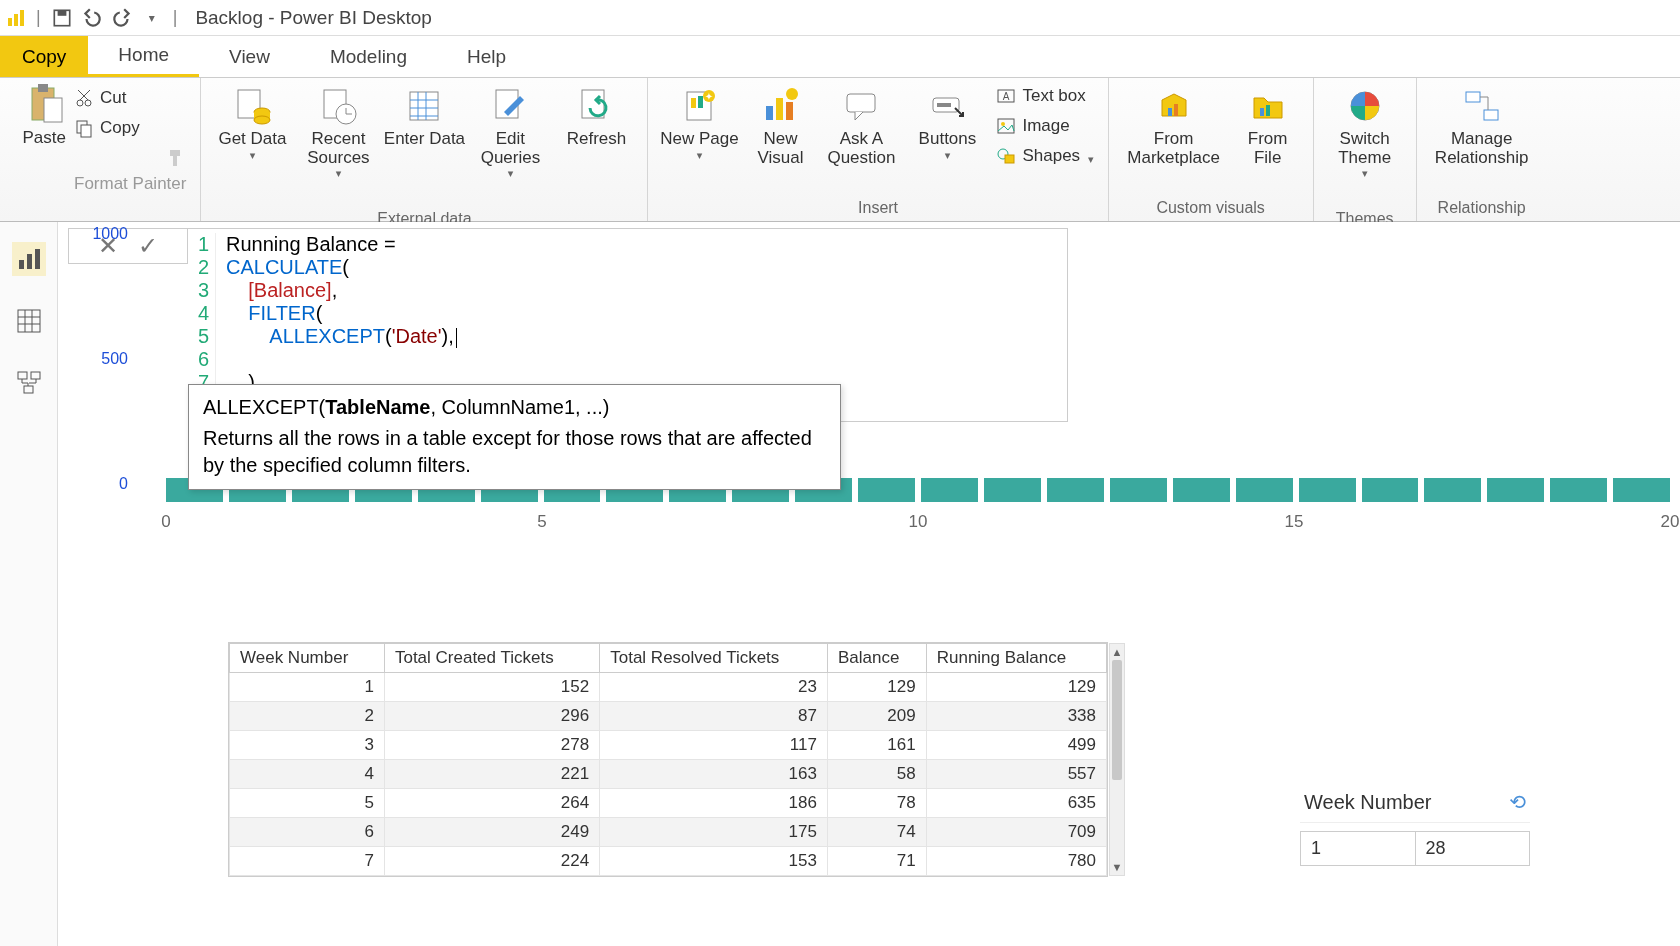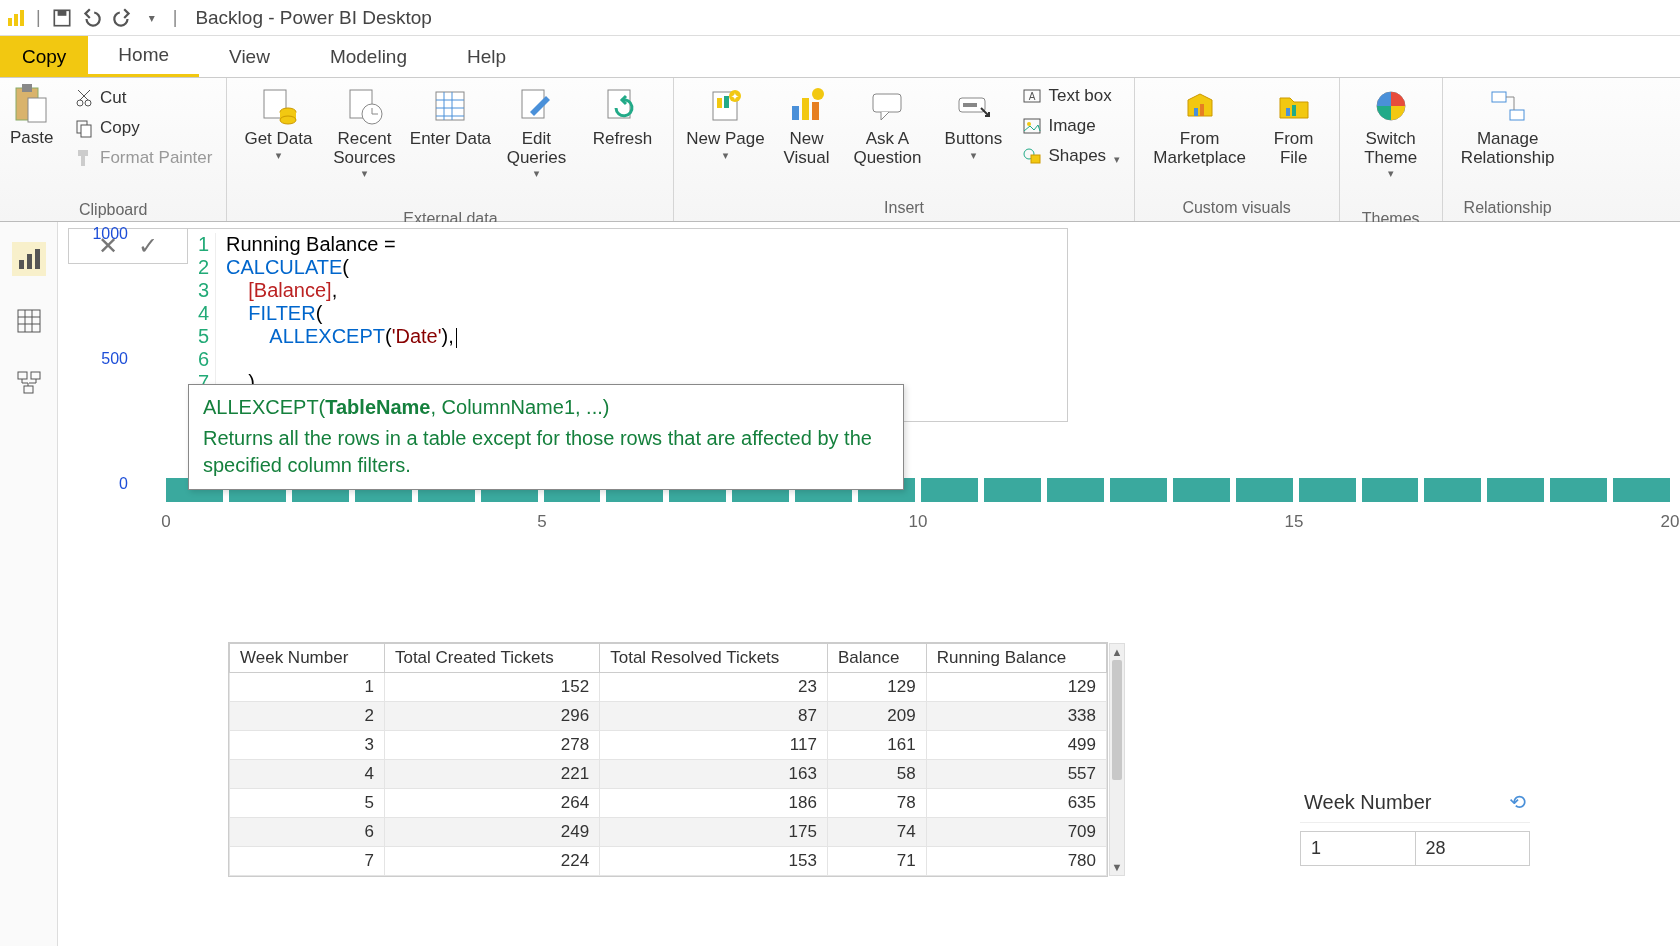--- a/index.html
+++ b/index.html
@@ -21,23 +21,23 @@
 
 .ribbon { height:144px; background:linear-gradient(#fdfdfd,#f5f5f5); border-bottom:1px solid #bbb; display:flex; }
 .ribbon-group { border-right:1px solid #d5d5d5; display:flex; flex-direction:column; padding:4px 10px 0;}
 .ribbon-group-body { flex:1; display:flex; align-items:flex-start; gap:4px;}
 .ribbon-group-label { text-align:center; font-size:16px; color:#666; padding:2px 0 4px;margin-top:29px;}
 .big-btn { display:flex; flex-direction:column; align-items:center; width:82px; padding-top:4px; cursor:pointer; font-size:17px; color:#333; line-height:1.1; text-align:center;}
 .big-btn svg { width:40px; height:40px; margin-bottom:4px;}
 .big-btn .drop { font-size:11px; color:#666;}
 .small-row { display:flex; flex-direction:column; gap:6px; padding-top:4px;}
 .small-btn { display:flex; align-items:flex-end; gap:6px; font-size:17px; color:#333; cursor:pointer; padding:2px 4px;}
-.small-btn.disabled { color:#999;}
+.small-btn.disabled { color:#999;flex-direction:column;}
 .small-btn svg { width:20px; height:20px;}
-.paste-col { display:flex; flex-direction:column; align-items:flex-start; width:56px;}
+.paste-col { display:flex; flex-direction:column; align-items:flex-end; width:56px;}
 .paste-col svg { width:40px; height:44px;}
 .paste-col span { font-size:17px; color:#333; margin-top:2px;}
 
 
 .viewrail { position:absolute; left:0; top:222px; width:58px; bottom:0; background:#fafafa; border-right:1px solid #ddd; display:flex; flex-direction:column; align-items:center; padding-top:20px; gap:28px;}
 .viewrail .vbtn { width:34px; height:34px; display:flex; align-items:center; justify-content:center; cursor:pointer; color:#555;}
 .viewrail .vbtn.active { background:#f2c81133;}
 
 
 .canvas { position:absolute; left:58px; top:222px; right:0; bottom:0; background:#fff; }
@@ -49,21 +49,21 @@
 .formula-editor { border:1px solid #ccc; border-left:none; background:#fff; font-family:Consolas,monospace; font-size:20px; padding:4px 0; position:relative; min-width:880px;}
 .formula-line { display:flex; }
 .formula-gutter { width:28px; text-align:right; color:#2a7; padding-right:6px; border-right:1px solid #eee; user-select:none;}
 .formula-code { padding-left:10px; white-space:pre;}
 .tok-measure { color:#b22;}
 .tok-str { color:#800;text-align:center;}
 .tok-id { color:#06c;}
 .cursor-bar { display:inline-block; width:1px; height:20px; background:#000; vertical-align:middle; margin:0 2px;}
 
 
-.intellisense { position:absolute; left:130px; top:162px; width:716px; background:#fff; border:1px solid #888; padding:10px 14px; font-family:"Segoe UI"; font-size:20px; color:#15803d; box-shadow:2px 2px 6px rgba(0,0,0,.15); z-index:20;}
+.intellisense { position:absolute; left:130px; top:162px; width:653px; background:#fff; border:1px solid #888; padding:10px 14px; font-family:"Segoe UI"; font-size:20px; color:#000000; box-shadow:2px 2px 6px rgba(0,0,0,.15); z-index:20;}
 .intellisense .sig { font-family:Consolas,monospace;}
 .intellisense .sig b { font-weight:700;}
 .intellisense .desc { margin-top:6px; line-height:1.35;}
 
 
 .chart { position:absolute; left:28px; top:30px; right:0; height:280px; }
 .chart .yaxis { position:absolute; left:0; top:0; bottom:30px; width:50px;}
 .chart .ylabel { position:absolute; right:8px; font-size:16px; color:#1d4ed8; transform:translateY(-50%);}
 .chart .plot { position:absolute; left:80px; right:10px; top:0; bottom:30px;}
 .chart .bars { position:absolute; left:0; right:0; bottom:0; height:24px; display:flex; gap:6px;}

